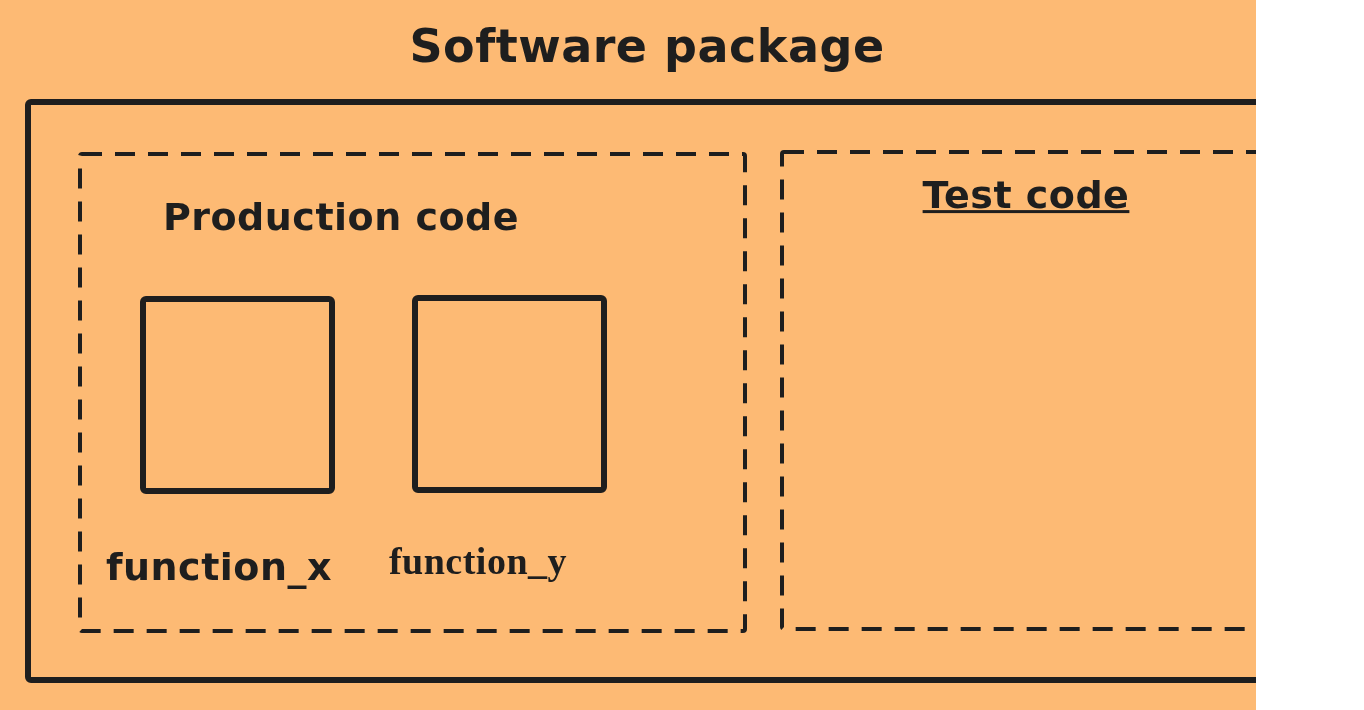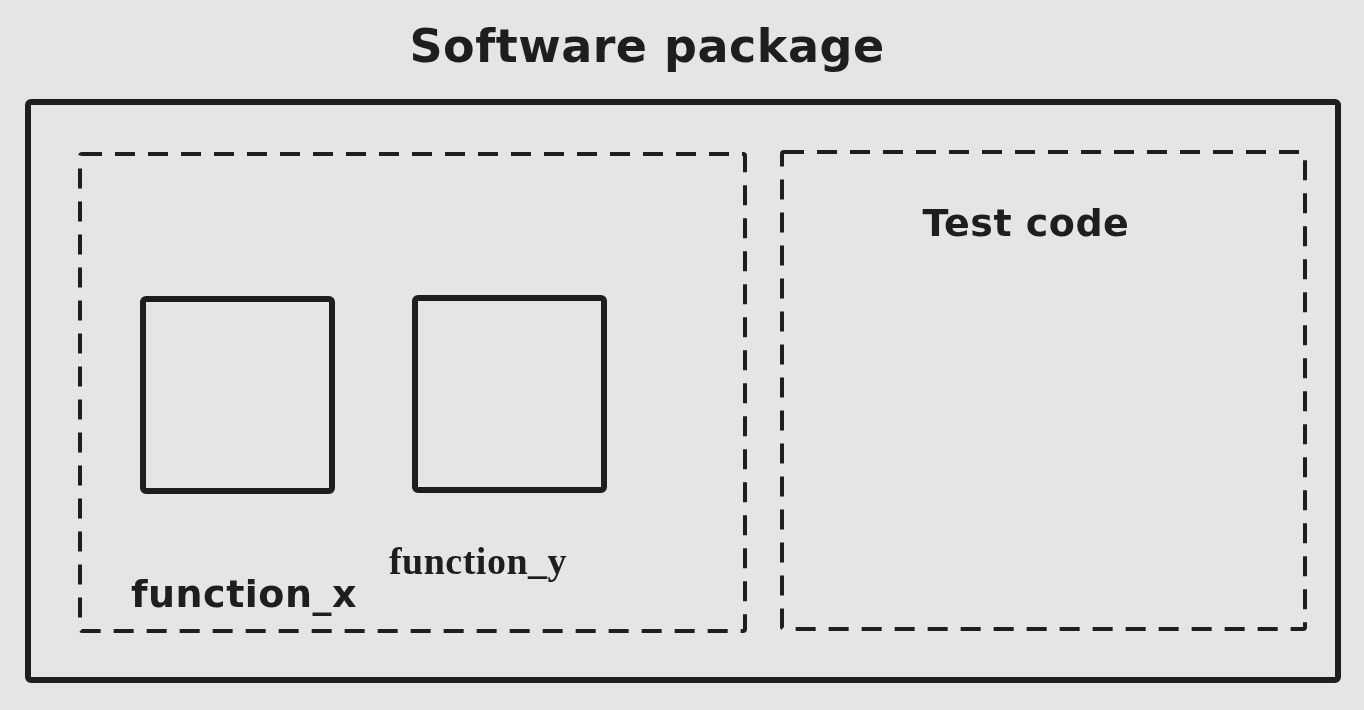--- a/index.html
+++ b/index.html
@@ -2,23 +2,23 @@
 <html><head>
 <meta charset="utf-8">
 <style>
   html, body {
     margin: 0;
     padding: 0;
     background: #ffffff;
   }
   .canvas {
     position: relative;
-    width: 1364px;
+    width: 1256px;
     height: 710px;
-    background: #e5e5e5;
+    background: #fdba74;
     overflow: hidden;
     font-family: "DejaVu Sans", "Liberation Sans", sans-serif;
     color: #1e1e1e;
   }
   .canvas svg {
     position: absolute;
     left: 0;
     top: 0;
   }
   .shape {
@@ -60,20 +60,21 @@
 
     <rect class="shape dashed" x="782" y="152" width="523" height="477" rx="2" stroke="#1e1e1e"></rect>
 
     <rect class="shape solid" x="143" y="299" width="189" height="192" rx="3" stroke="#1e1e1e"></rect>
 
     <rect class="shape solid" x="415" y="298" width="189" height="192" rx="3" stroke="#1e1e1e"></rect>
   </svg>
 
   <div class="label title" style="left:647px; top:46px;">Software package</div>
 
+  <div class="label section" style="left:341px; top:218px;">Production code</div>
 
-  <div class="label section" style="left:1026px; top:224px;">Test code</div>
+  <div class="label section" style="left:1026px; top:196px;text-decoration:underline;">Test code</div>
 
-  <div class="label function" style="left:219px; top:595px;margin-left:25px;">function_x</div>
+  <div class="label function" style="left:219px; top:568px;">function_x</div>
 
   <div class="label function" style="left:478px; top:562px;font-family:Liberation Serif, serif;">function_y</div>
 
 </div>
 
 </body></html>

